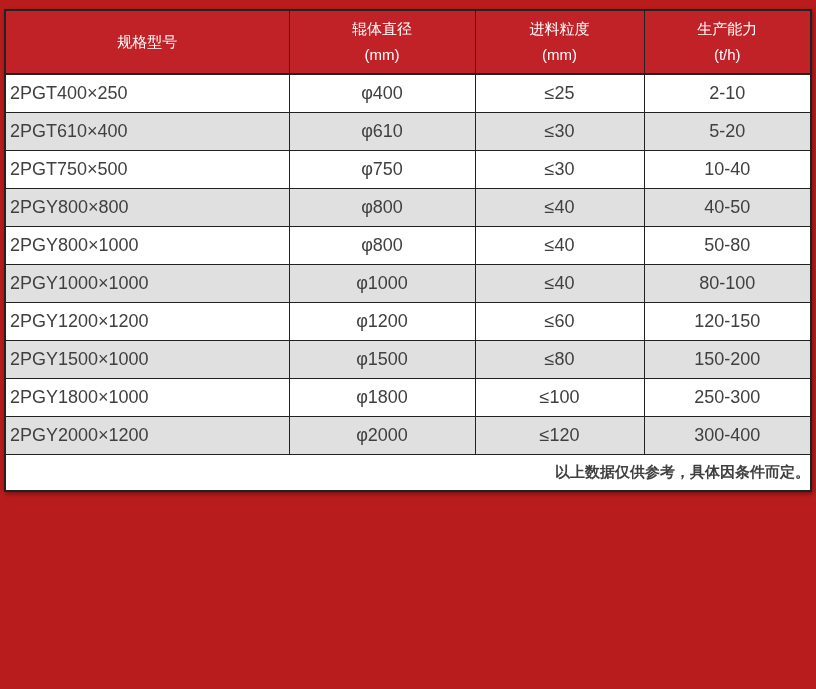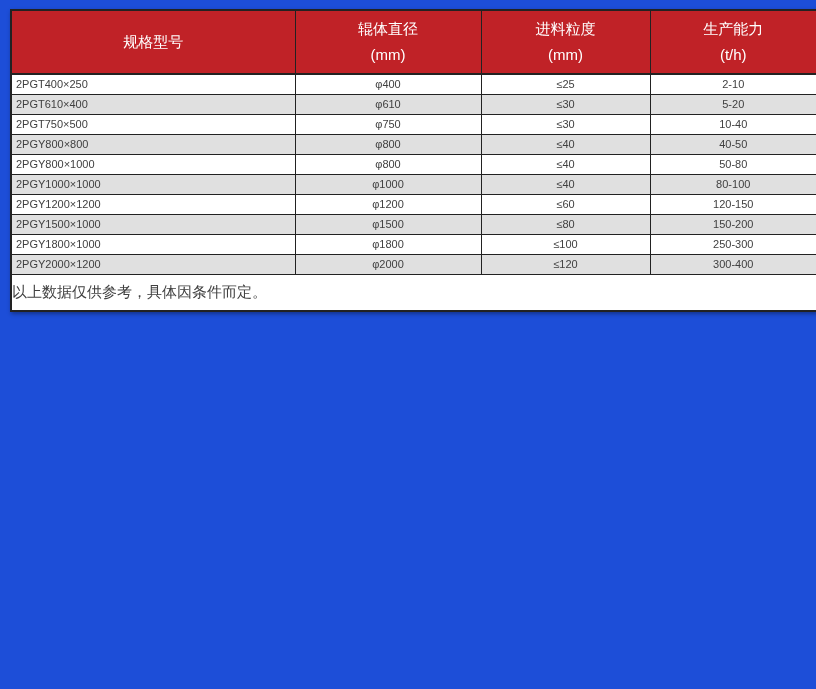--- a/index.html
+++ b/index.html
@@ -4,22 +4,22 @@
 <style>
   * { box-sizing: border-box; margin: 0; padding: 0; }
   html, body {
     width: 816px;
     background: #ffffff;
     font-family: "Liberation Sans", "DejaVu Sans", sans-serif;
   }
   .page {
     width: 816px;
     height: 689px;
-    padding: 9px 4px 10px 10px;
-    background: #1d4ed8;
+    padding: 9px 4px 10px 4px;
+    background: #b91c1c;
   }
   table.spec-table {
     width: 806px;
     border-collapse: collapse;
     table-layout: fixed;
     border: 2px solid #222222;
     box-shadow: 1px 2px 4px rgba(0,0,0,0.35);
     background: #ffffff;
   }
   col.c1 { width: 284px; }
@@ -34,42 +34,43 @@
     height: 64px;
     text-align: center;
     vertical-align: middle;
     border: 1px solid #222222;
     border-bottom: 2px solid #222222;
     padding: 0;
   }
   thead th .hlabel { line-height: 26px; }
   thead th .hunit  { line-height: 26px; }
   tbody td {
-    height: 20px;
-    font-size: 11px;
+    height: 38px;
+    font-size: 18px;
     color: #404040;
     border: 1px solid #222222;
     text-align: center;
     vertical-align: middle;
     background: #ffffff;
     padding: 0;
   }
   tbody td:first-child {
     text-align: left;
     padding-left: 4px;
   }
   tbody tr:nth-child(even) td { background: #e0e0e0; }
   tfoot td {
     height: 37px;
     font-size: 15px;
     color: #404040;
     border: 1px solid #222222;
-    text-align: left;
+    text-align: right;
     vertical-align: middle;
     background: #ffffff;
+    font-weight: bold;
   }
 </style>
 </head>
 <body>
 
 <div class="page">
   <table class="spec-table">
     <colgroup>
       <col class="c1">
         <col class="c2">

